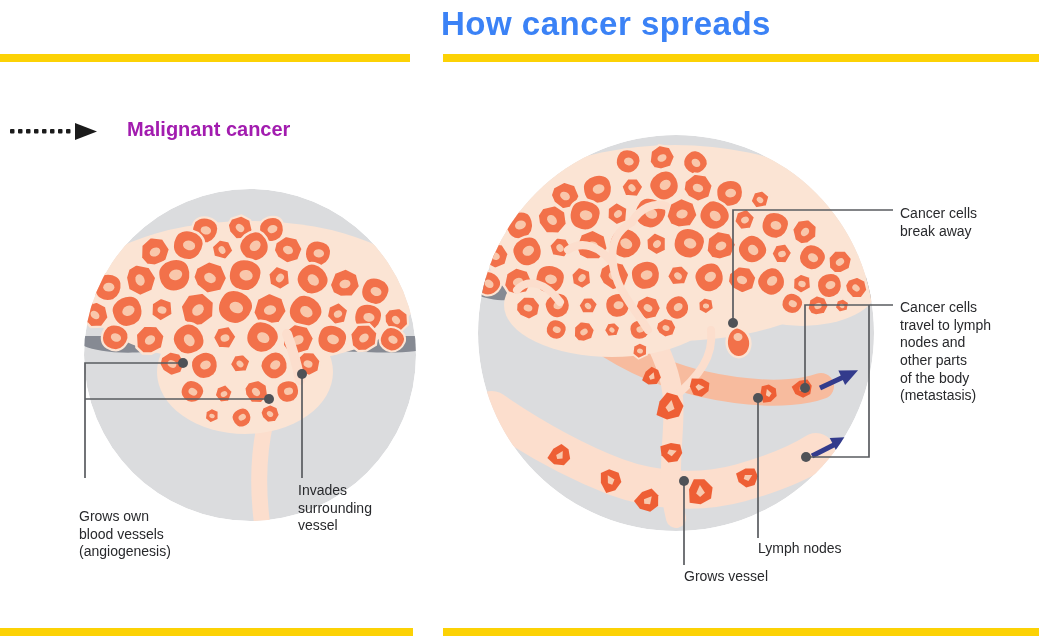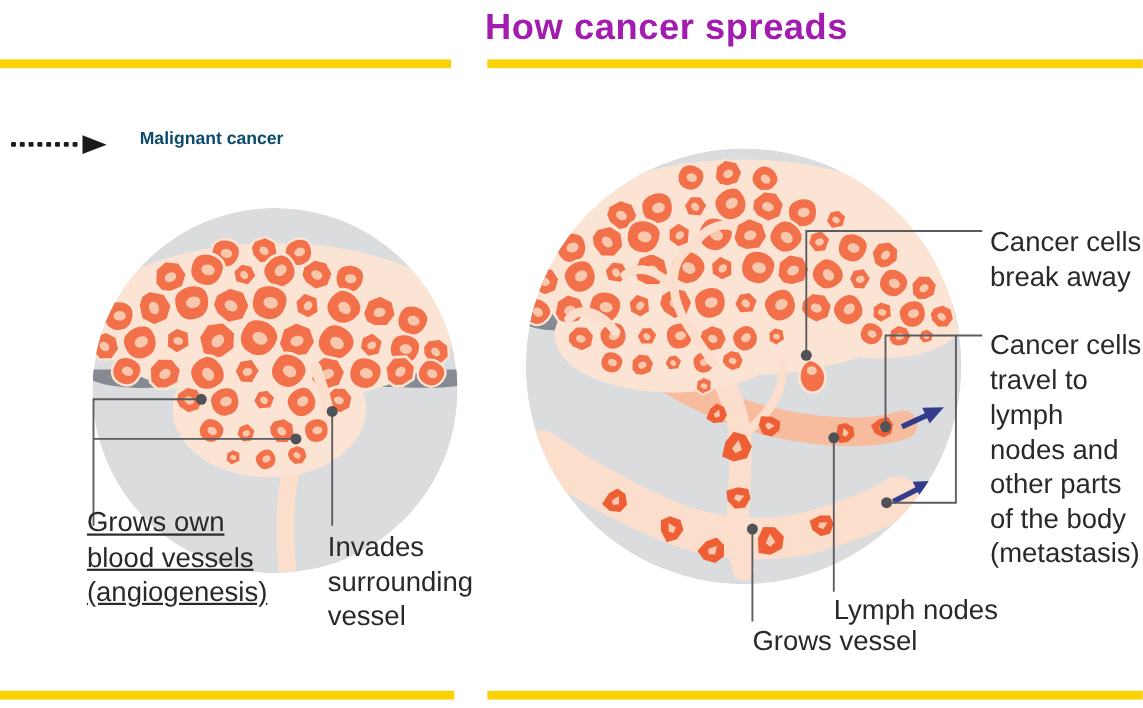--- a/index.html
+++ b/index.html
@@ -1,22 +1,22 @@
 <!DOCTYPE html>
 <html><head>
 <meta charset="utf-8">
 <style>
   html,body{margin:0;padding:0;background:#ffffff;}
   body{width:1039px;height:644px;position:relative;overflow:hidden;
        font-family:"Liberation Sans",sans-serif;}
   .abs{position:absolute;}
   .bar{position:absolute;height:8px;background:#fcd205;}
-  #title{left:441px;top:5px;font-size:33px;font-weight:bold;color:#a21caf;letter-spacing:.5px;}
-  .lbl{position:absolute;font-size:25px;line-height:1.26;color:#28292c;white-space:pre-line;}
-  #legend-label{left:127px;top:118px;font-size:16px;font-weight:bold;color:#0c4a6e;}
+  #title{left:441px;top:5px;font-size:33px;font-weight:bold;color:#3b82f6;letter-spacing:.5px;}
+  .lbl{position:absolute;font-size:14px;line-height:1.26;color:#28292c;white-space:pre-line;}
+  #legend-label{left:127px;top:118px;font-size:20px;font-weight:bold;color:#a21caf;}
   #svgart{position:absolute;left:0;top:0;}
 </style>
 </head>
 <body>
 
 <div class="bar" style="left:0;top:54px;width:410px;"></div>
 <div class="bar" style="left:443px;top:54px;width:596px;"></div>
 <div class="bar" style="left:0;top:628px;width:413px;"></div>
 <div class="bar" style="left:443px;top:628px;width:596px;"></div>
 
@@ -251,21 +251,21 @@
         <circle cx="806" cy="457" r="5"></circle>
       <circle cx="758" cy="398" r="5"></circle>
         <circle cx="684" cy="481" r="5"></circle>
     </g>
   </g>
 </svg>
 
 <div id="title" class="abs">How cancer spreads</div>
 <div id="legend-label" class="abs">Malignant cancer</div>
 
-<div class="lbl" style="left:79px;top:460px;text-decoration:underline;">Grows own
+<div class="lbl" style="left:79px;top:508px;">Grows own
 blood vessels
 (angiogenesis)</div>
 <div class="lbl" style="left:298px;top:482px;">Invades
 surrounding
 vessel</div>
 <div class="lbl" style="left:900px;top:205px;">Cancer cells
 break away</div>
 <div class="lbl" style="left:900px;top:299px;">Cancer cells
 travel to lymph
 nodes and

